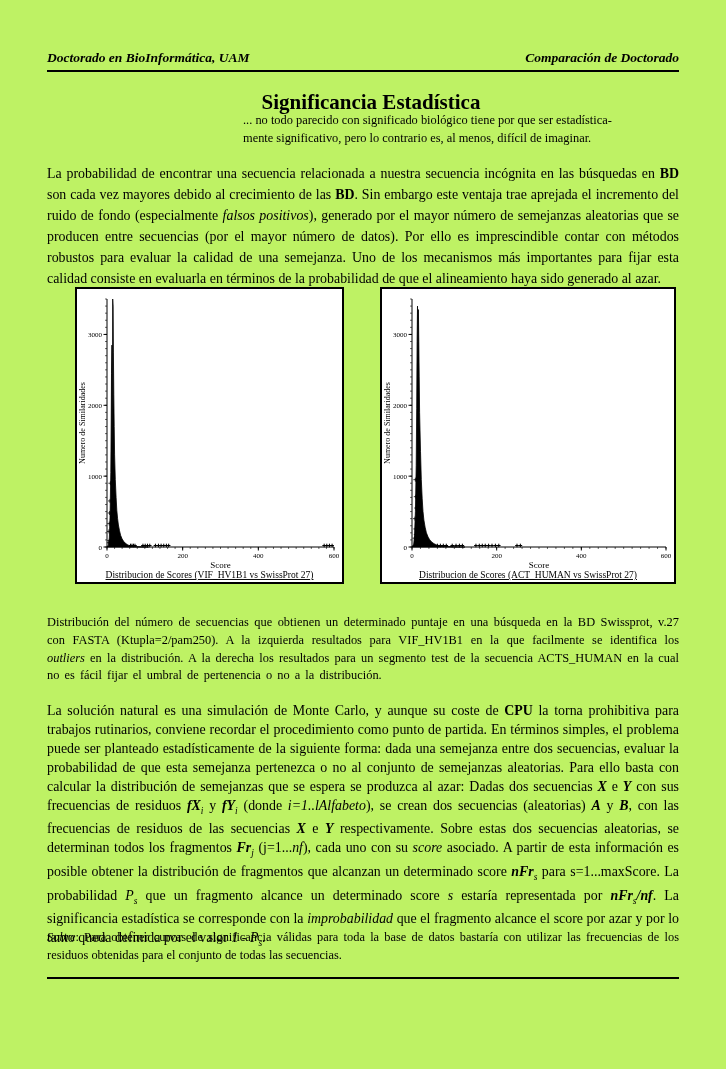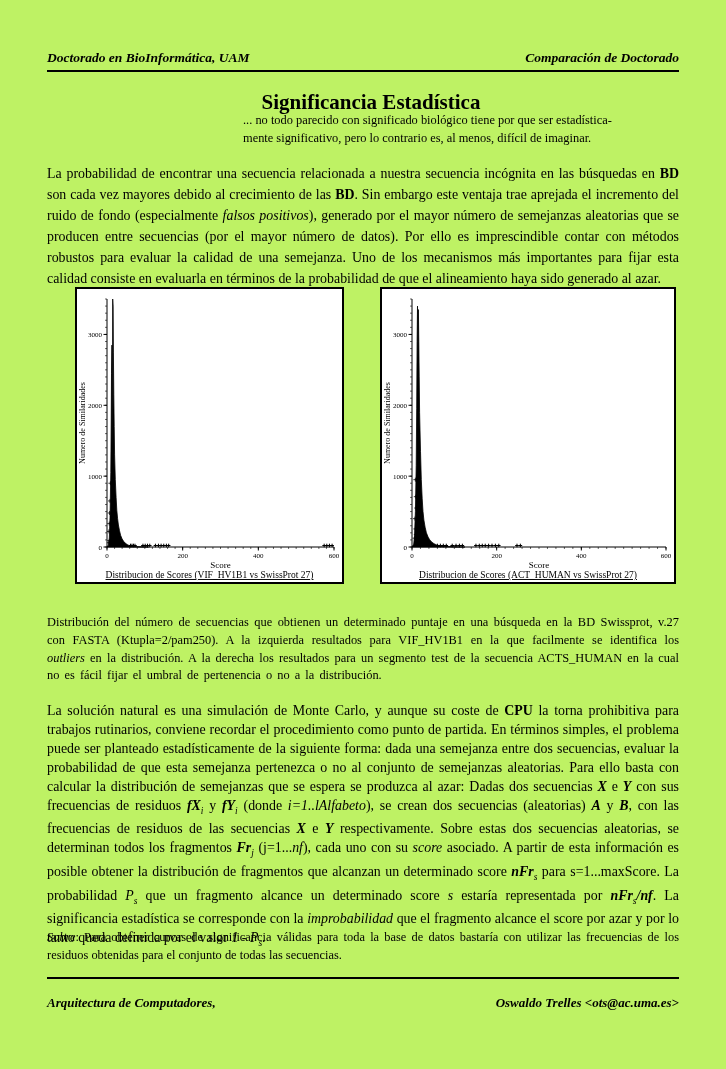--- a/index.html
+++ b/index.html
@@ -349,18 +349,14 @@
   </figure>
 
   <p class="bodytext" id="p-caption"><span>Distribución del número de secuencias que obtienen un determinado puntaje en una búsqueda en la BD Swissprot, v.27 con FASTA (Ktupla=2/pam250). A la izquierda resultados para VIF_HV1B1 en la que facilmente se identifica los </span><span style="font-style: italic;">outliers</span><span> en la distribución. A la derecha los resultados para un segmento test de la secuencia ACTS_HUMAN en la cual no es fácil fijar el umbral de pertenencia o no a la distribución.</span></p>
 
   <p class="bodytext" id="p-method"><span>La solución natural es una simulación de Monte Carlo, y aunque su coste de </span><span style="font-weight: bold;">CPU</span><span> la torna prohibitiva para trabajos rutinarios, conviene recordar el procedimiento como punto de partida. En términos simples, el problema puede ser planteado estadísticamente de la siguiente forma: dada una semejanza entre dos secuencias, evaluar la probabilidad de que esta semejanza pertenezca o no al conjunto de semejanzas aleatorias. Para ello basta con calcular la distribución de semejanzas que se espera se produzca al azar: Dadas dos secuencias </span><span style="font-style: italic; font-weight: bold;">X</span><span> e </span><span style="font-style: italic; font-weight: bold;">Y</span><span> con sus frecuencias de residuos </span><span style="font-style: italic; font-weight: bold;">fX</span><span style="font-style: italic; font-size: 0.68em; vertical-align: sub;">i</span><span> y </span><span style="font-style: italic; font-weight: bold;">fY</span><span style="font-style: italic; font-size: 0.68em; vertical-align: sub;">i</span><span> (donde </span><span style="font-style: italic;">i=1..lAlfabeto</span><span>), se crean dos secuencias (aleatorias) </span><span style="font-style: italic; font-weight: bold;">A</span><span> y </span><span style="font-style: italic; font-weight: bold;">B</span><span>, con las frecuencias de residuos de las secuencias </span><span style="font-style: italic; font-weight: bold;">X</span><span> e </span><span style="font-style: italic; font-weight: bold;">Y</span><span> respectivamente. Sobre estas dos secuencias aleatorias, se determinan todos los fragmentos </span><span style="font-style: italic; font-weight: bold;">Fr</span><span style="font-style: italic; font-size: 0.68em; vertical-align: sub;">j</span><span> (j=1...</span><span style="font-style: italic;">nf</span><span>), cada uno con su </span><span style="font-style: italic;">score</span><span> asociado. A partir de esta información es posible obtener la distribución de fragmentos que alcanzan un determinado score </span><span style="font-style: italic; font-weight: bold;">nFr</span><span style="font-style: italic; font-size: 0.68em; vertical-align: sub;">s</span><span> para s=1...maxScore. La probabilidad </span><span style="font-style: italic;">P</span><span style="font-style: italic; font-size: 0.68em; vertical-align: sub;">s</span><span> que un fragmento alcance un determinado score </span><span style="font-style: italic;">s</span><span> estaría representada por </span><span style="font-style: italic; font-weight: bold;">nFr</span><span style="font-style: italic; font-size: 0.68em; vertical-align: sub;">s</span><span style="font-style: italic; font-weight: bold;">/nf</span><span>. La significancia estadística se corresponde con la </span><span style="font-style: italic;">improbabilidad</span><span> que el fragmento alcance el score por azar y por lo tanto queda definida por el valor </span><span style="font-style: italic;">1 - P</span><span style="font-style: italic; font-size: 0.68em; vertical-align: sub;">s</span><span>.</span></p>
 
   <p class="bodytext" id="p-nota"><span style="font-style: italic;">Sobre</span><span>: Para obtener curvas de significancia válidas para toda la base de datos bastaría con utilizar las frecuencias de los residuos obtenidas para el conjunto de todas las secuencias.</span></p>
 
   <div class="rule bottom"></div>
 
-  <div class="ftr">
-    <span>Arquitectura de Computadores,</span>
-    <span>Oswaldo Trelles &lt;ots@ac.uma.es&gt;</span>
-  </div>
 
 </div>
 
 </body></html>

